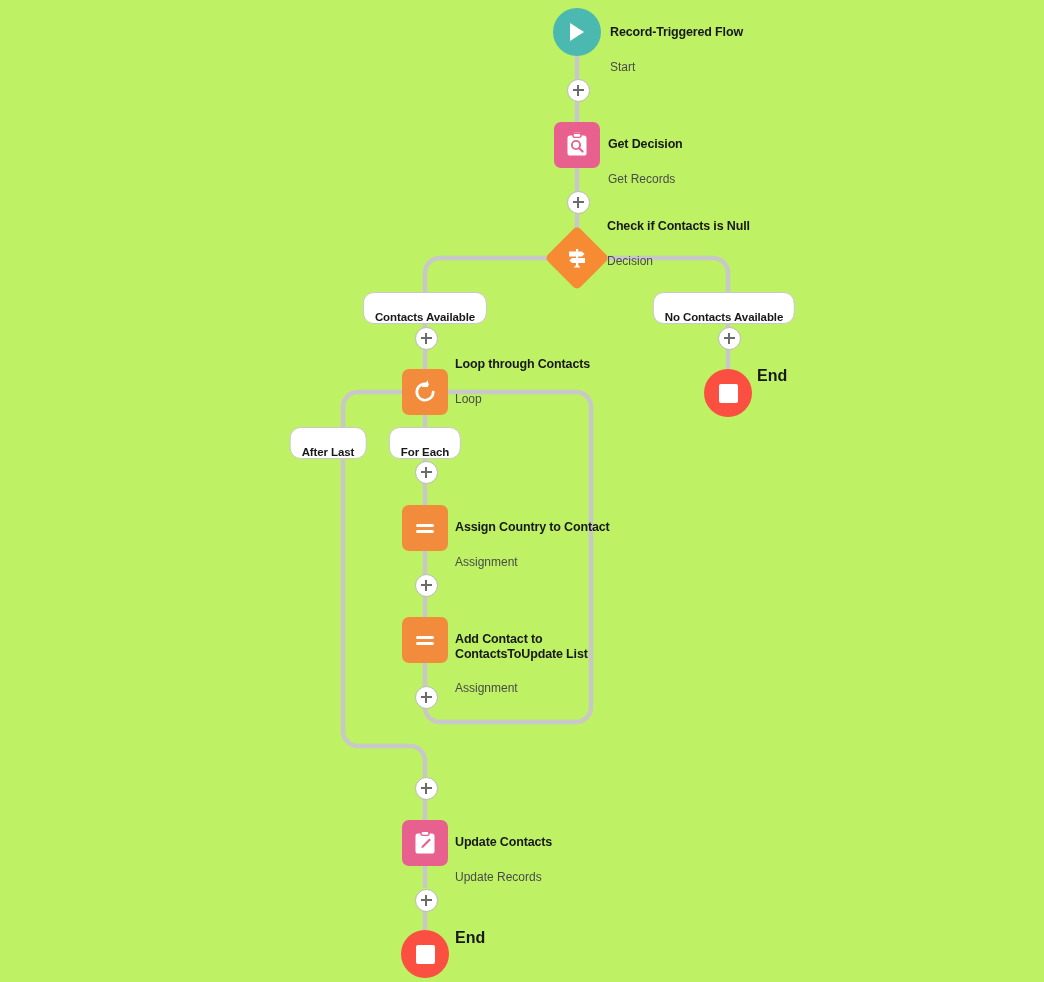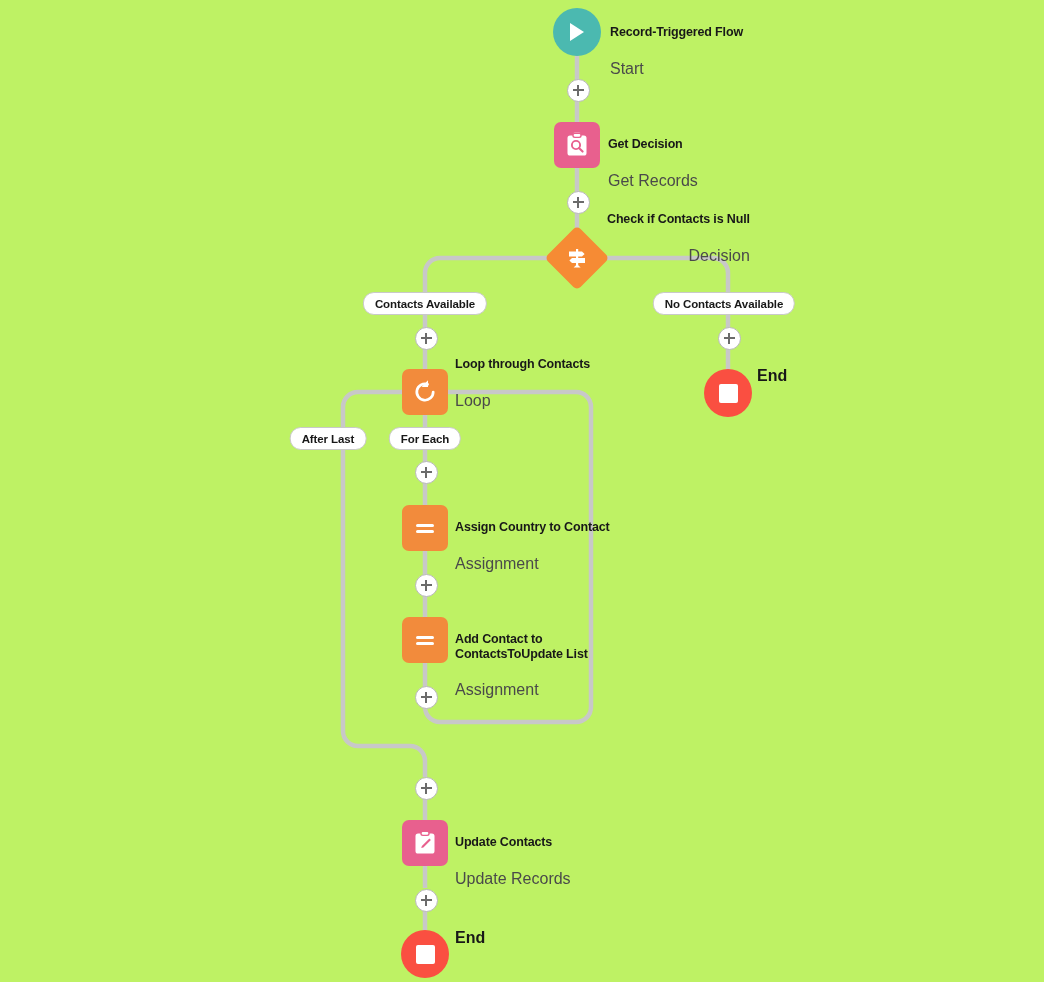--- a/index.html
+++ b/index.html
@@ -98,45 +98,45 @@
   }
   .node-label .lbl-title {
     display: block;
     font-size: 12.5px;
     font-weight: bold;
     color: #181818;
     letter-spacing: -0.15px;
   }
   .node-label .lbl-sub {
     display: block;
-    font-size: 16px;
+    font-size: 12px;
     font-weight: normal;
     color: #4a4a4a;
     margin-top: 1px;
   }
   .end-label {
     position: absolute;
     font-size: 16px;
     font-weight: bold;
     color: #181818;
   }
 
   
   .pill {
     position: absolute;
     box-sizing: border-box;
-    height: 23px;
+    height: 32px;
     border: 1px solid #c9c9c9;
     border-radius: 11px;
     background: #ffffff;
     color: #181818;
     font-size: 11.5px;
     font-weight: bold;
     display: flex;
-    align-items: center;
+    align-items: flex-end;
     justify-content: center;
     padding: 0 11px;
     letter-spacing: -0.1px;
     white-space: nowrap;
     transform: translateX(-50%);
   }
 
   
   .plus {
     position: absolute;
@@ -227,21 +227,21 @@
     <div class="node-shape diamond"></div>
     <div class="diamond-icon">
       <svg width="24" height="24" viewBox="0 0 24 24">
         <rect x="11" y="3" width="2.2" height="18" fill="#ffffff"></rect>
         <path d="M4,5.4 L17,5.4 L19.6,8.0 L17,10.6 L4,10.6 Z" fill="#ffffff"></path>
         <path d="M20,11.9 L7,11.9 L4.4,14.5 L7,17.1 L20,17.1 Z" fill="#ffffff"></path>
         <path d="M12.1,18.2 L15.6,21.4 L8.6,21.4 Z" fill="#ffffff"></path>
       </svg>
     </div>
   </div>
-  <div class="node-label" style="left:607px; top:193px;text-align:right;">
+  <div class="node-label" style="left:607px; top:200px;">
     <span class="lbl-title">Check if Contacts is Null</span>
     <span class="lbl-sub">Decision</span>
   </div>
 
   <div class="pill" style="left:425px; top:292px;">
     <span>Contacts Available</span>
   </div>
   <div class="pill" style="left:724px; top:292px;">
     <span>No Contacts Available</span>
   </div>

